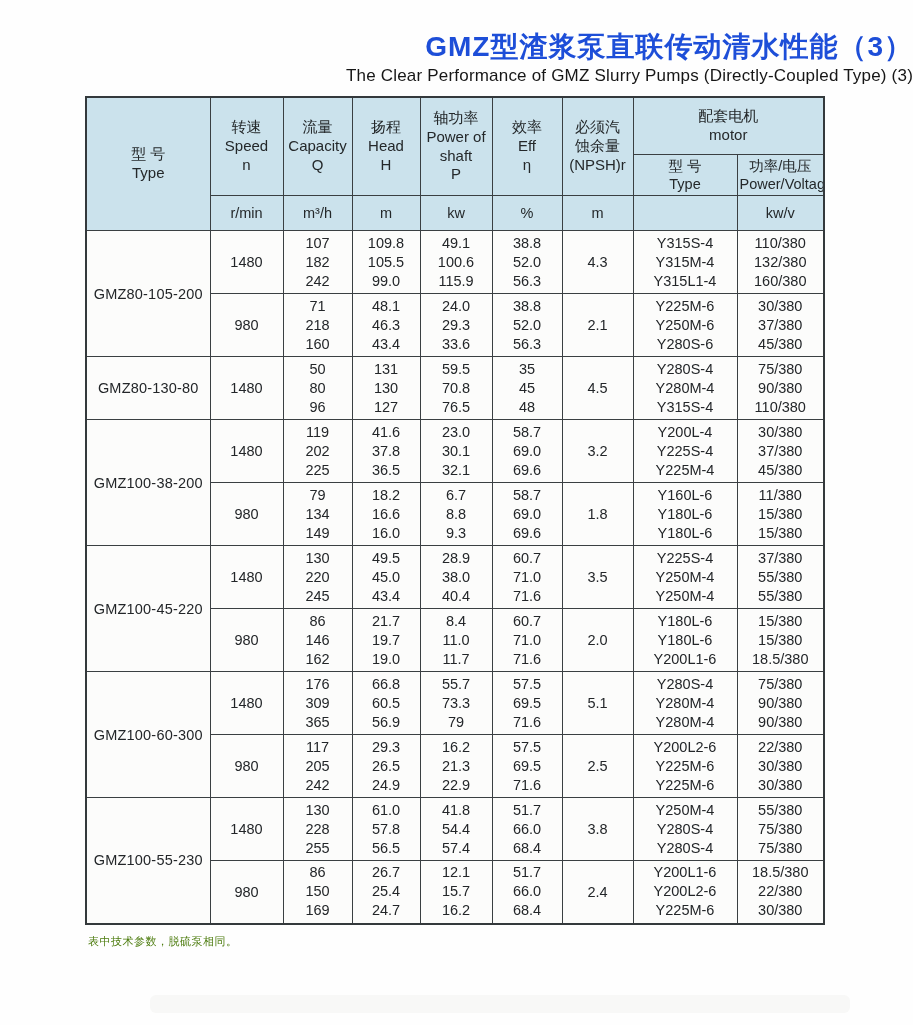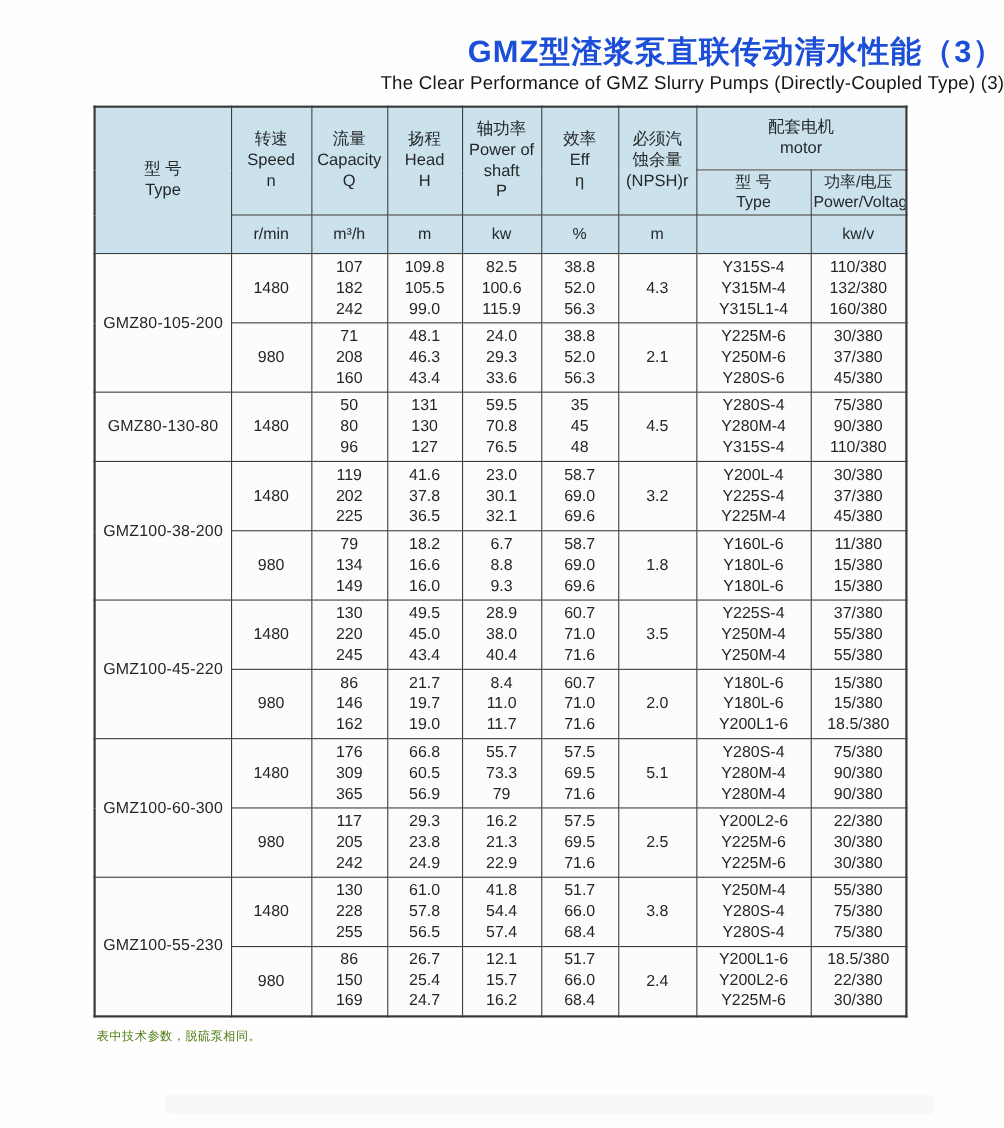--- a/index.html
+++ b/index.html
@@ -148,21 +148,21 @@
               <div class="vline">107</div>
               <div class="vline">182</div>
               <div class="vline">242</div>
             </td>
             <td>
               <div class="vline">109.8</div>
               <div class="vline">105.5</div>
               <div class="vline">99.0</div>
             </td>
             <td>
-              <div class="vline">82.5</div>
+              <div class="vline">49.1</div>
               <div class="vline">100.6</div>
               <div class="vline">115.9</div>
             </td>
             <td>
               <div class="vline">38.8</div>
               <div class="vline">52.0</div>
               <div class="vline">56.3</div>
             </td>
             <td>4.3</td>
             <td>
@@ -173,21 +173,21 @@
             <td>
               <div class="vline">110/380</div>
               <div class="vline">132/380</div>
               <div class="vline">160/380</div>
             </td>
           </tr>
           <tr>
             <td>980</td>
             <td>
               <div class="vline">71</div>
-              <div class="vline">208</div>
+              <div class="vline">218</div>
               <div class="vline">160</div>
             </td>
             <td>
               <div class="vline">48.1</div>
               <div class="vline">46.3</div>
               <div class="vline">43.4</div>
             </td>
             <td>
               <div class="vline">24.0</div>
               <div class="vline">29.3</div>
@@ -420,21 +420,21 @@
           </tr>
           <tr>
             <td>980</td>
             <td>
               <div class="vline">117</div>
               <div class="vline">205</div>
               <div class="vline">242</div>
             </td>
             <td>
               <div class="vline">29.3</div>
-              <div class="vline">23.8</div>
+              <div class="vline">26.5</div>
               <div class="vline">24.9</div>
             </td>
             <td>
               <div class="vline">16.2</div>
               <div class="vline">21.3</div>
               <div class="vline">22.9</div>
             </td>
             <td>
               <div class="vline">57.5</div>
               <div class="vline">69.5</div>

